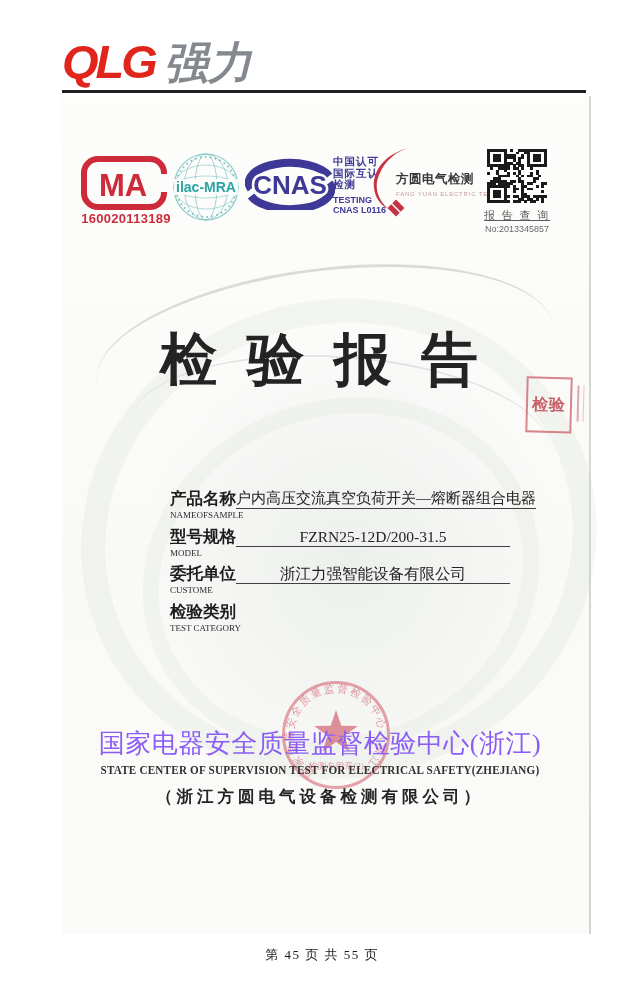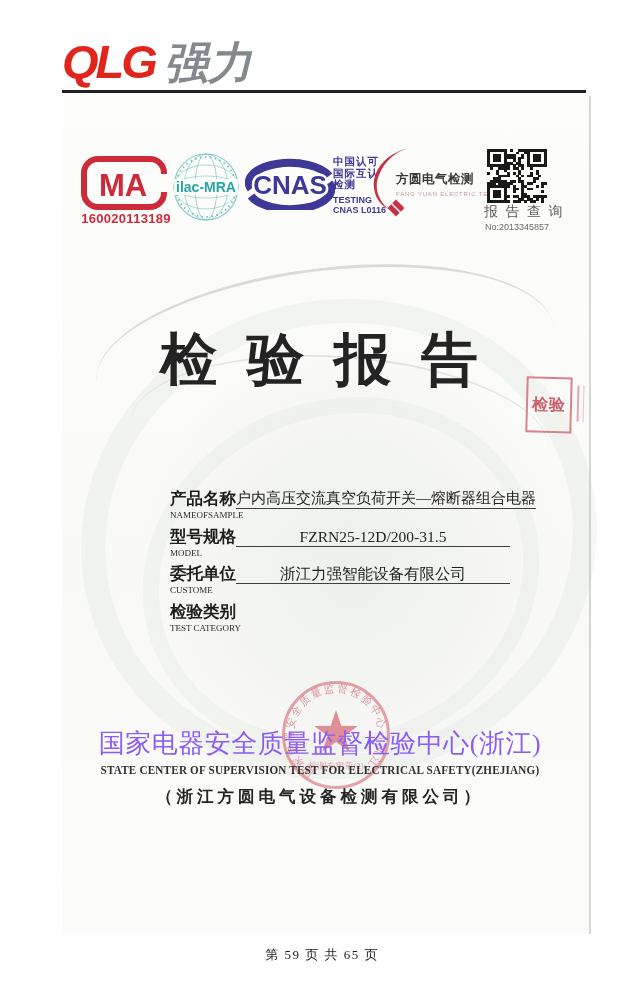--- a/index.html
+++ b/index.html
@@ -43,21 +43,21 @@
   .cnas-text .cn{font-size:10.5px;font-weight:700;line-height:11.5px;letter-spacing:1px;}
   .cnas-text .en{font-size:9px;font-weight:700;line-height:10.5px;letter-spacing:0;}
   .cnas-text .gap{height:4px;}
   .fy-text{left:396px;top:171px;width:90px;}
   .fy-name{font-size:12.5px;font-weight:700;color:#383838;letter-spacing:0.5px;white-space:nowrap;
            font-family:"Liberation Sans","DejaVu Sans",sans-serif;}
   .fy-en{font-size:6px;color:#c59b9b;letter-spacing:0.8px;margin-top:3px;white-space:nowrap;
          font-family:"Liberation Sans","DejaVu Sans",sans-serif;}
   .qr-block{left:484px;top:149px;width:66px;text-align:center;}
   .qr-pattern{position:relative;width:60px;height:54px;margin:0 auto;background:#fdfdfc;}
-  .qr-caption{font-size:14px;color:#5a5a5a;letter-spacing:2px;white-space:nowrap;}
+  .qr-caption{font-size:11px;color:#5a5a5a;letter-spacing:2px;margin-top:5px;white-space:nowrap;text-decoration:underline;}
   .qr-number{font-size:9px;color:#6a6a6a;margin-top:1px;white-space:nowrap;
              font-family:"Liberation Sans","DejaVu Sans",sans-serif;}
 
   
   .title-block{left:62px;top:330px;width:514px;text-align:center;z-index:3;}
   .title-cn{font-size:57px;font-weight:700;color:#232323;line-height:60px;
             letter-spacing:30px;margin-right:-30px;white-space:nowrap;}
   .title-en{font-size:28px;font-weight:700;color:#2c2c2c;margin-top:5px;
             letter-spacing:6px;margin-right:-6px;white-space:nowrap;}
 
@@ -424,13 +424,13 @@
   <text font-size="10.5" fill="rgba(205,73,90,0.55)" letter-spacing="2" font-family="Liberation Serif, DejaVu Serif, serif">
     <textPath href="#ringPath" startOffset="23">国家电器安全质量监督检验中心（浙江）</textPath>
   </text>
   <polygon points="59,34 64.3,49.7 80.9,49.9 67.6,59.8 72.5,75.6 59,66 45.5,75.6 50.4,59.8 37.1,49.9 53.7,49.7" fill="rgba(205,73,90,0.6)"></polygon>
   <text x="59" y="93" text-anchor="middle" font-size="9" fill="rgba(205,73,90,0.5)" font-family="Liberation Serif, DejaVu Serif, serif">检测专用章(2)</text>
 </svg>
 <div class="abs issuer-cn">国家电器安全质量监督检验中心(浙江)</div>
 <div class="abs issuer-en">STATE CENTER OF SUPERVISION TEST FOR ELECTRICAL SAFETY(ZHEJIANG)</div>
 <div class="abs issuer-co">（浙江方圆电气设备检测有限公司）</div>
 
-<div class="abs footer">第 59 页 共 65 页</div>
+<div class="abs footer">第 45 页 共 55 页</div>
 
 </body></html>

